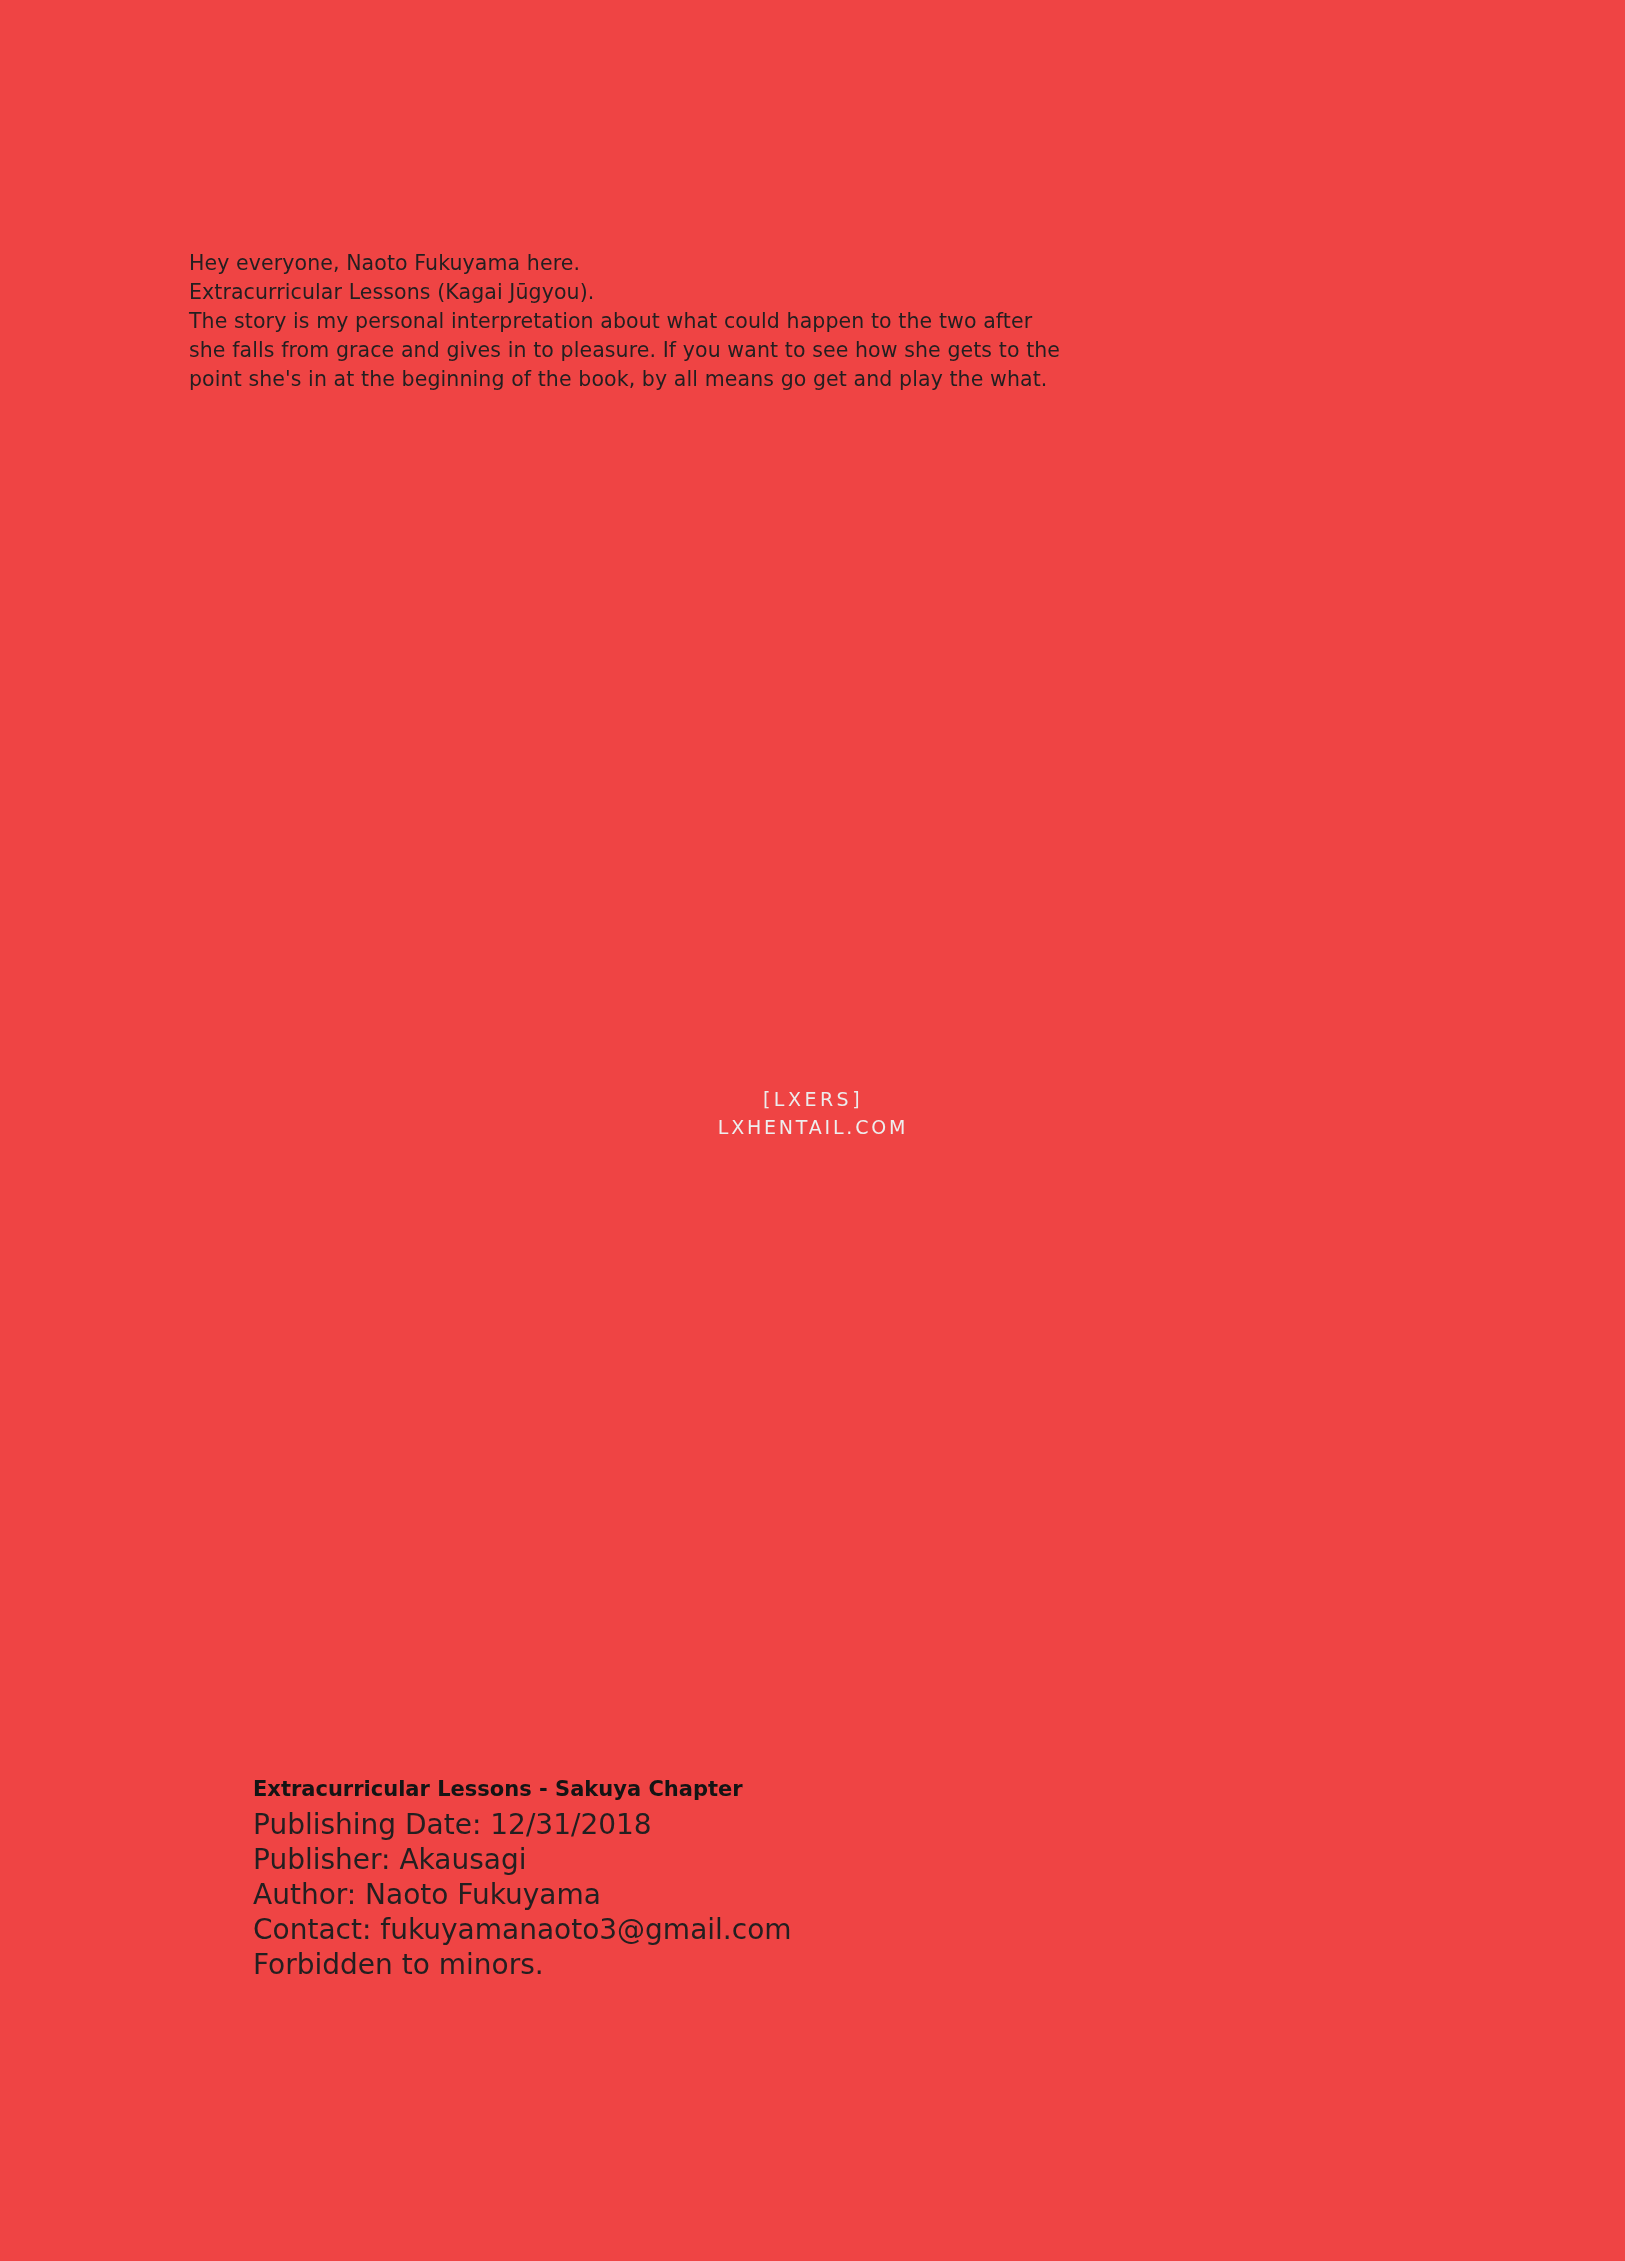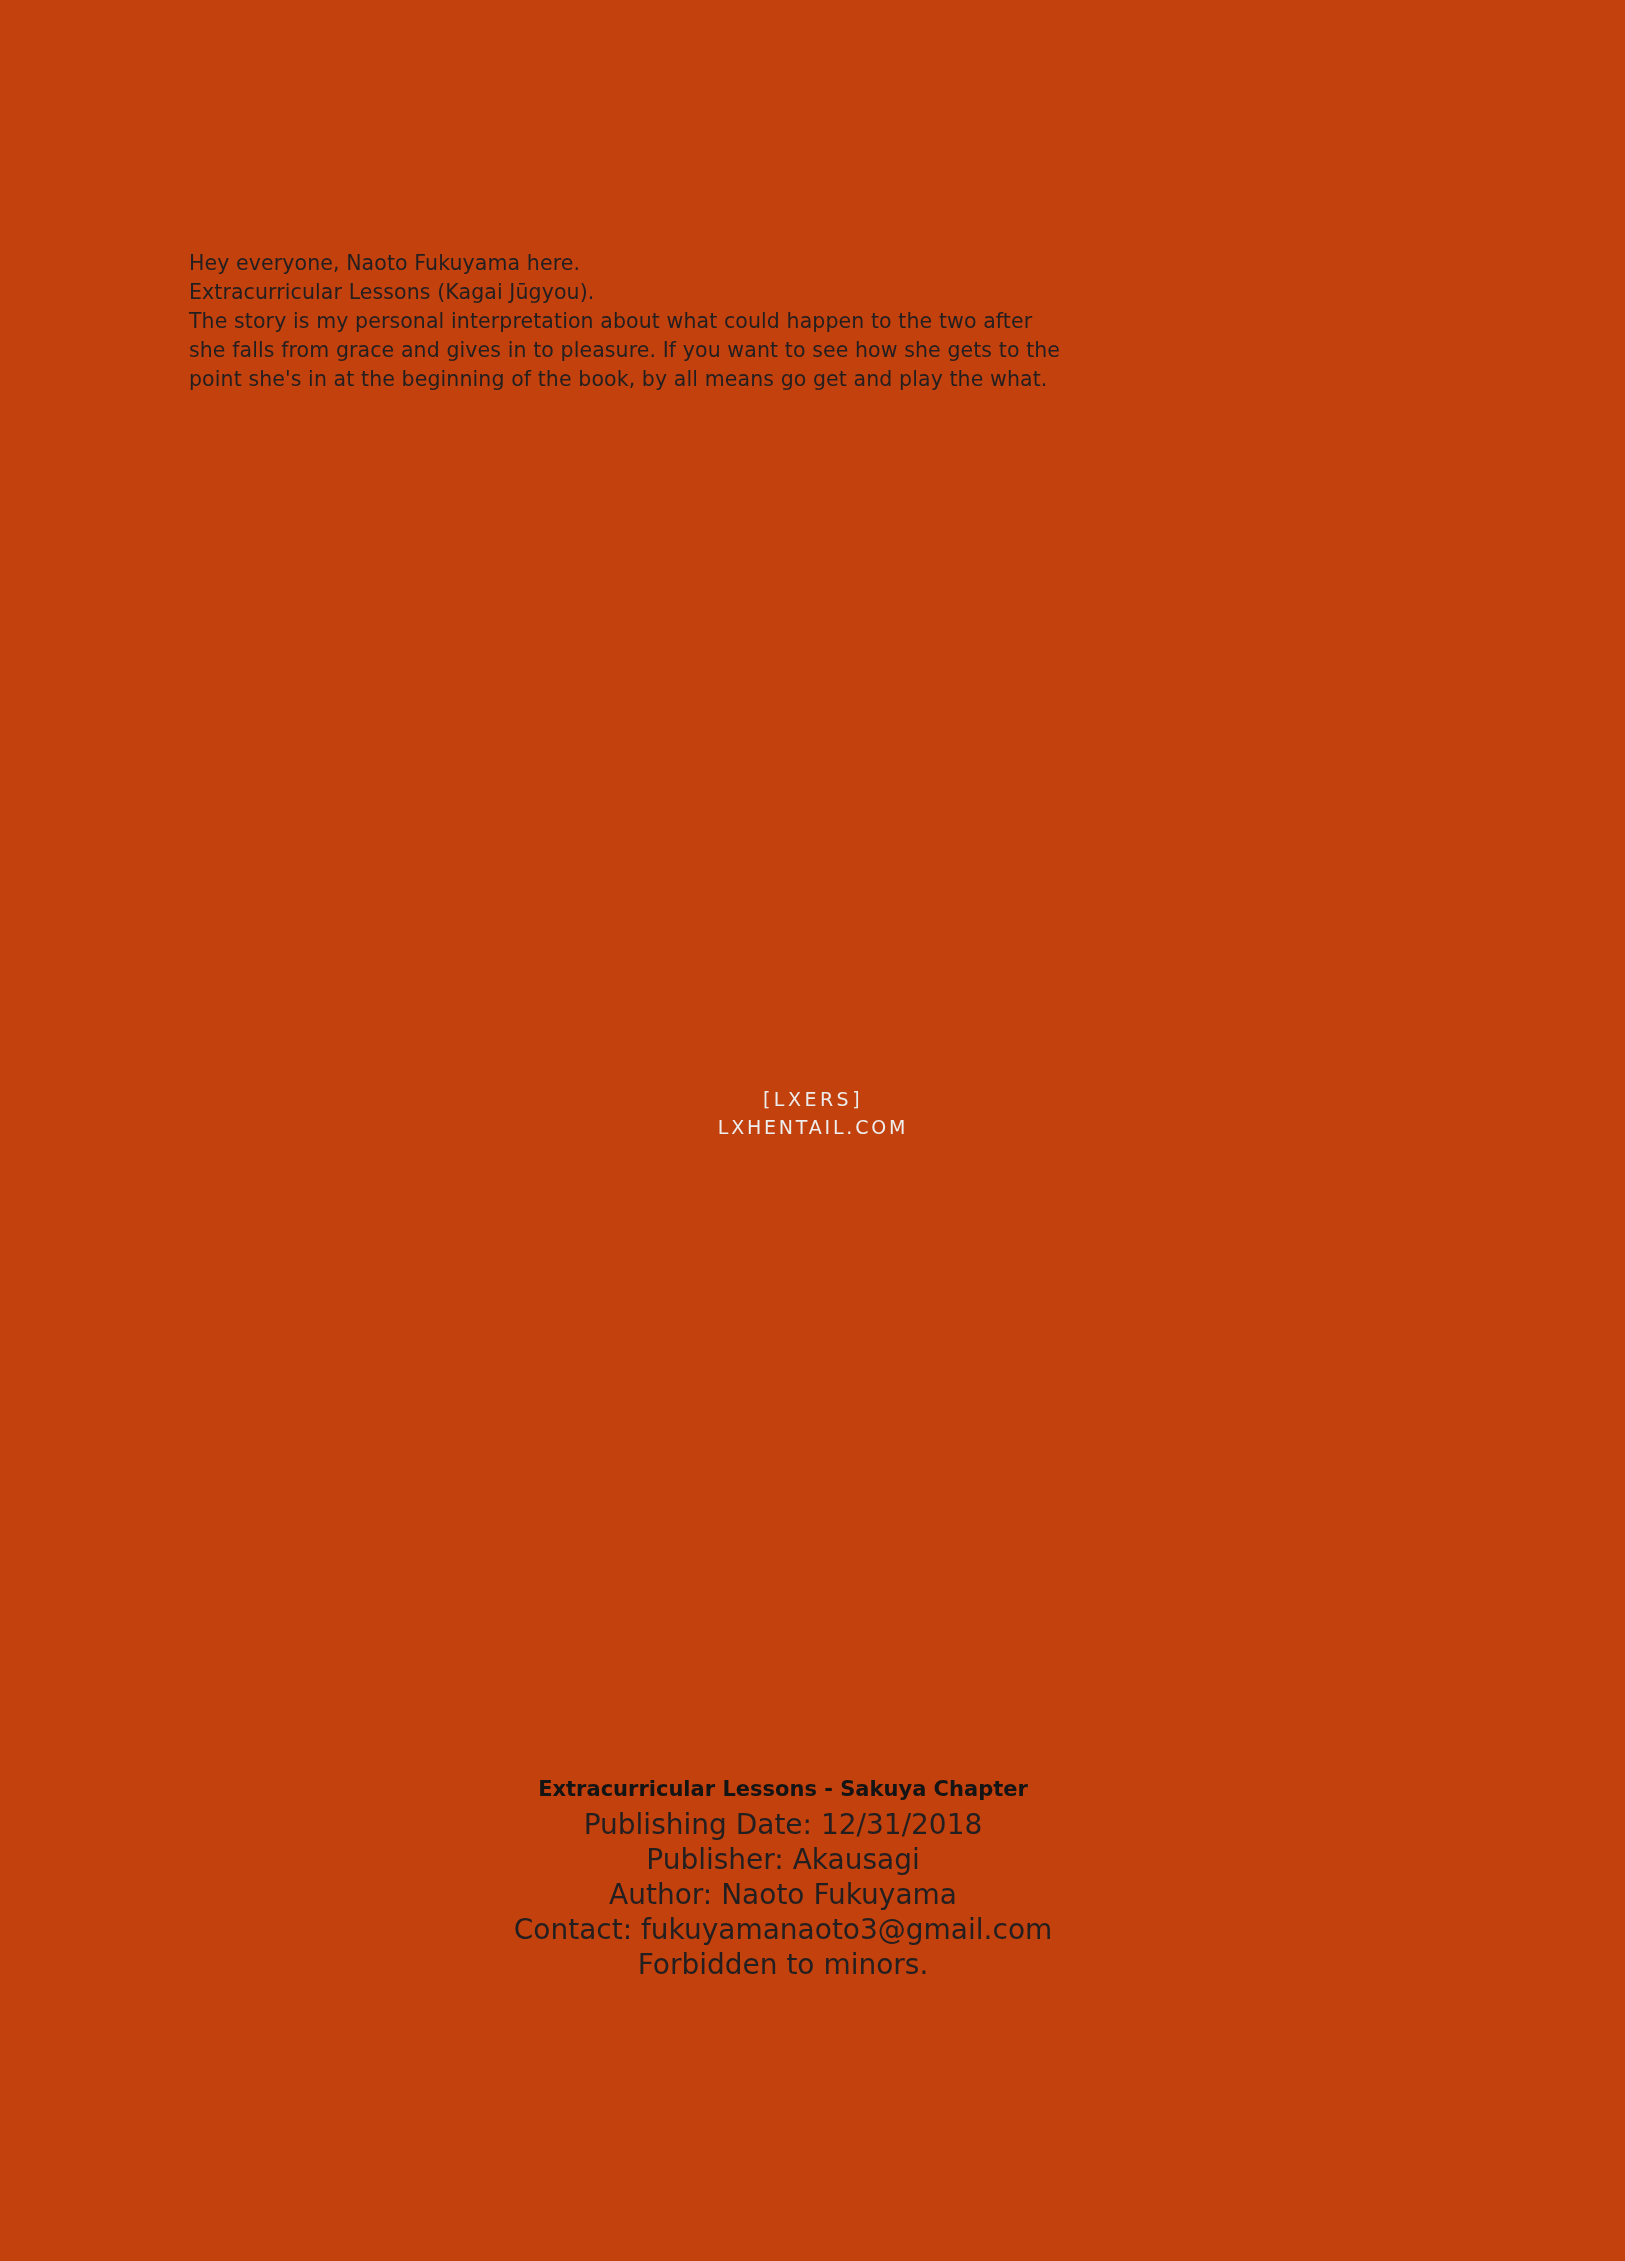--- a/index.html
+++ b/index.html
@@ -12,21 +12,21 @@
     height: 2261px;
     position: relative;
     font-family: "DejaVu Sans", sans-serif;
     color: #231f20;
     overflow: hidden;
   }
 
   .page {
     position: absolute;
     inset: 0;
-    background: #c2410c;
+    background: #ef4444;
     text-decoration: underline;
   }
 
   
   .intro-block {
     position: absolute;
     left: 189px;
     top: 249px;
     width: 1025px;
   }
@@ -60,21 +60,20 @@
     margin-top: 5.7px;
     font-family: "DejaVu Sans", sans-serif;
   }
 
   
   .colophon {
     position: absolute;
     left: 253px;
     top: 1772px;
     width: 1060px;
-    text-align: center;
   }
   .colophon-title {
     font-size: 21px;
     line-height: 35px;
     font-weight: bold;
     color: #141414;
   }
   .colophon-line {
     font-size: 28px;
     line-height: 35px;

